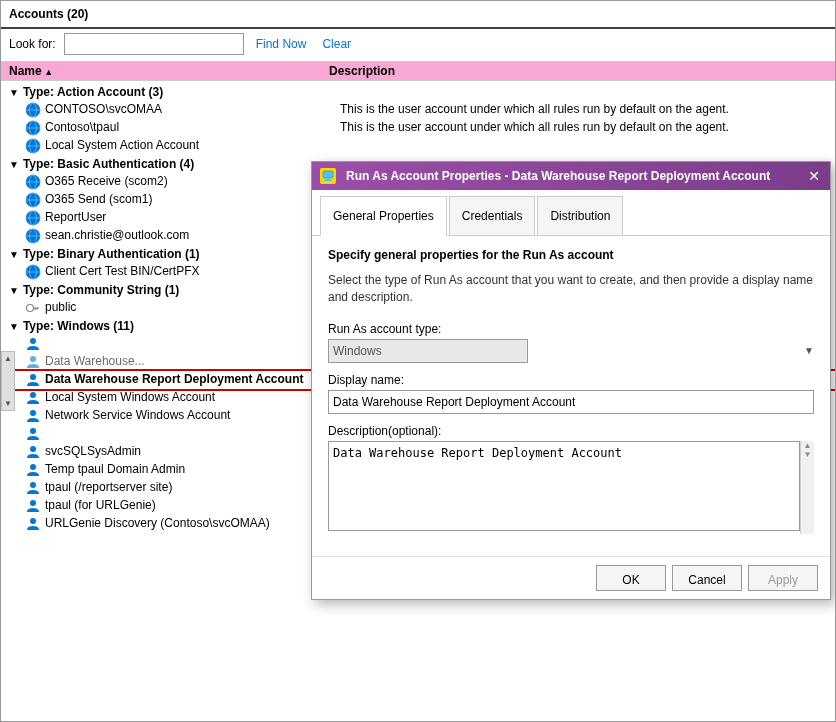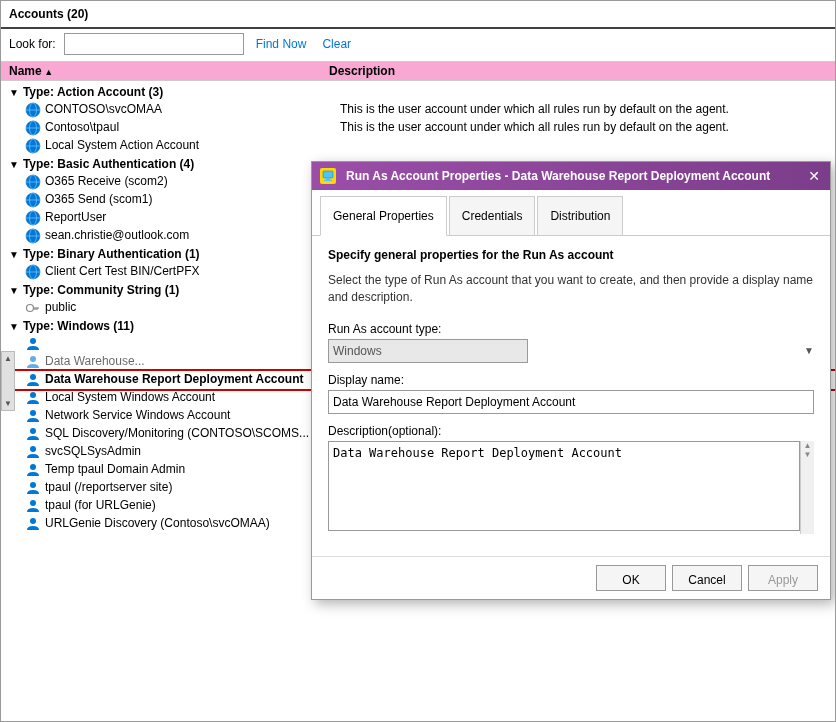--- a/index.html
+++ b/index.html
@@ -472,21 +472,20 @@
             <path d="M2 14 Q2 10 8 10 Q14 10 14 14" fill="#0078d7"></path>
           </svg>
           <span class="name-col">Network Service Windows Account</span>
           <span class="desc-col"></span>
         </div>
         <div class="list-row">
           <svg class="acct-icon" viewBox="0 0 16 16">
             <circle cx="8" cy="5" r="3" fill="#0078d7"></circle>
             <path d="M2 14 Q2 10 8 10 Q14 10 14 14" fill="#0078d7"></path>
           </svg>
-          <span class="name-col">SQL Discovery/Monitoring (CONTOSO\SCOMS...</span>
           <span class="desc-col"></span>
         </div>
         <div class="list-row">
           <svg class="acct-icon" viewBox="0 0 16 16">
             <circle cx="8" cy="5" r="3" fill="#0078d7"></circle>
             <path d="M2 14 Q2 10 8 10 Q14 10 14 14" fill="#0078d7"></path>
           </svg>
           <span class="name-col">svcSQLSysAdmin</span>
           <span class="desc-col"></span>
         </div>

